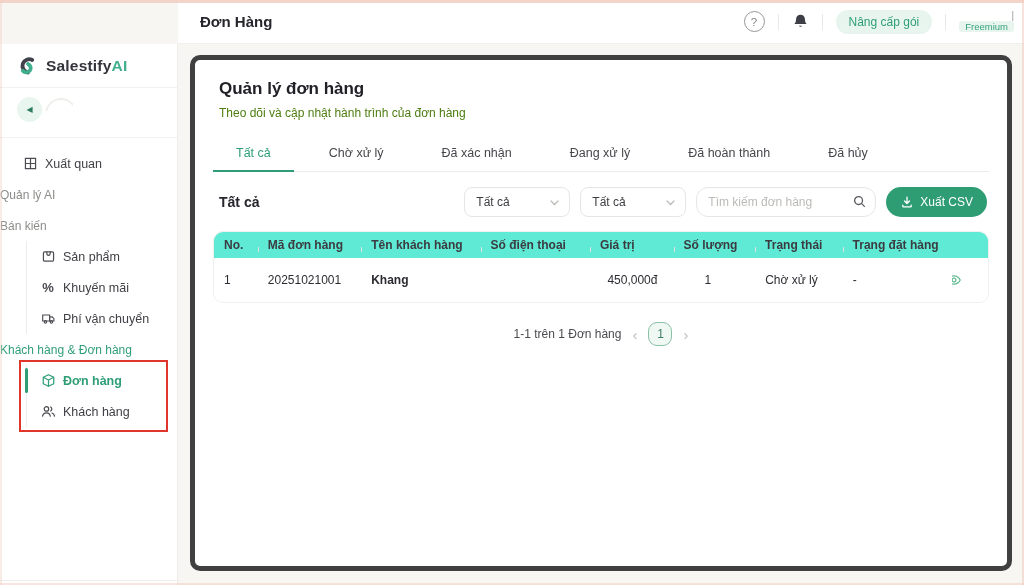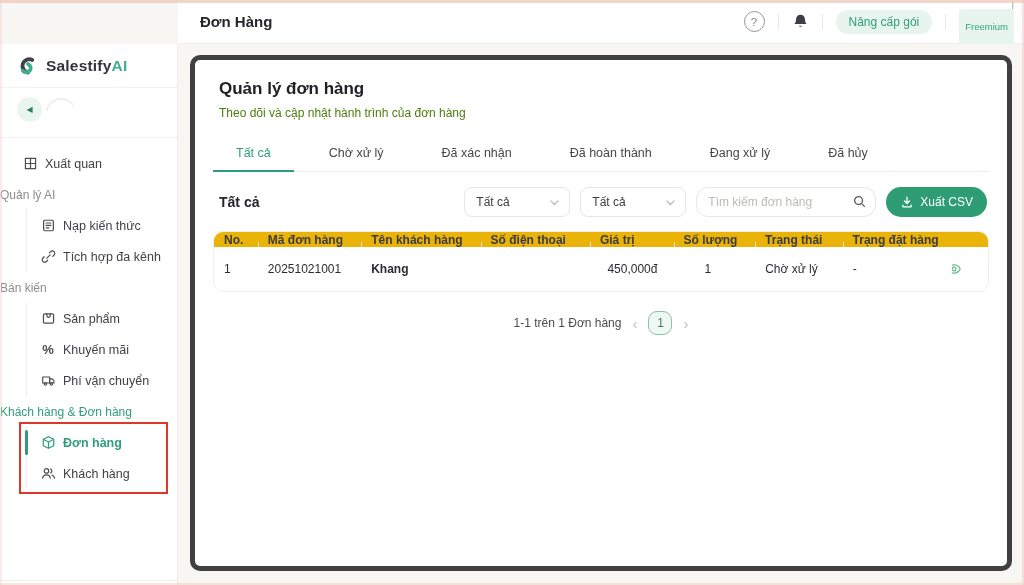--- a/index.html
+++ b/index.html
@@ -64,21 +64,21 @@
   .topbar-right { margin-left:auto; display:flex; align-items:center; gap:13px; }
   .help-btn { width:21px; height:21px; border-radius:50%; border:1.5px solid #96969b;
               display:flex; align-items:center; justify-content:center;
               font-size:11.5px; color:#85858a; cursor:pointer; }
   .vdiv { width:1px; height:16px; background:#e9e8e5; }
   .bell-btn { display:flex; align-items:center; cursor:pointer; }
   .upgrade-pill { background:#e7f5ee; color:#2f9e77; font-size:12px; padding:5px 13px;
                   border-radius:15px; cursor:pointer; white-space:nowrap; }
   .plan-corner { display:flex; flex-direction:column; align-items:flex-end; gap:1px; padding-right:2px; }
   .plan-bar { font-size:10px; color:#9a9aa0; line-height:9px; }
-  .plan-pill { background:#e7f5ee; color:#36a37d; font-size:9.5px; padding:12px 6px; border-radius:3px; }
+  .plan-pill { background:#e7f5ee; color:#36a37d; font-size:9.5px; padding:0 6px; border-radius:3px; }
 
   
   .content { position:absolute; left:178px; top:44px; right:0; bottom:0; background:#f7f6f3; }
   .card { margin:11px 12px 14px 12px; height:516px; background:#fff; border-radius:10px;
           border:5px solid #404040; padding:19px 18px 0 18px; }
   .page-title { font-size:17px; font-weight:700; color:#202027; padding-left:6px; }
   .page-subtitle { font-size:12px; color:#4d7c0f; margin-top:7px; padding-left:6px; }
 
   .tabs { display:flex; margin-top:17px; border-bottom:1px solid #ececea; }
   .tab { padding:9px 23px 11px; font-size:12.5px; color:#46464c; cursor:pointer;
@@ -98,21 +98,21 @@
   .search-box input { width:100%; height:100%; border:1px solid #e7e6e3; border-radius:12px;
                       padding:0 30px 0 11px; font-size:12px; color:#3c3c42; outline:none;
                       font-family:inherit; background:#fff; }
   .search-box input::placeholder { color:#bcbbb6; }
   .search-box .search-ic { position:absolute; right:9px; top:7px; cursor:pointer; }
   .export-btn { height:30px; border:none; border-radius:15px; background:#2e9d74; color:#fff;
                 font-size:12px; padding:0 14px; display:flex; align-items:center; gap:6px;
                 cursor:pointer; font-family:inherit; }
 
   .table-wrap { margin-top:14px; border:1px solid #f0efec; border-radius:10px; overflow:hidden; }
-  .t-head { display:flex; align-items:center; height:15px; background:#eab308; }
+  .t-head { display:flex; align-items:center; height:26px; background:#5eead4; }
   .t-row { display:flex; align-items:center; height:44px; background:#fff; }
   .tc { padding-left:10px; font-size:12px; position:relative; white-space:nowrap; overflow:hidden; }
   .t-head .tc { font-weight:700; color:#3b3b41; }
   .t-head .tc + .tc::before { content:""; position:absolute; left:0; top:9px; width:1px; height:12px;
                               background:#e1e0dc; }
   .t-row .tc { color:#2c2c32; }
   .c1{width:44px;} .c2{width:104px;} .c3{width:120px;} .c4{width:110px;}
   .c5{width:84px;} .c6{width:82px;} .c7{width:88px;} .c8{width:110px;}
   .c9{flex:1; display:flex; justify-content:flex-end; padding-right:26px;}
   .t-row .c5 { text-align:right; padding-right:16px; }
@@ -153,41 +153,20 @@
       <div class="s-item">
         <span class="ic">
           <svg width="15" height="15" viewBox="0 0 16 16">
               <path d="M2.6 2.6h10.8v10.8H2.6z M8 2.6v10.8 M2.6 8h10.8" fill="none" stroke="currentColor" stroke-width="1.3"></path>
             </svg>
         </span>
         <span>Xuất quan</span>
       </div>
 
       <div class="s-heading">Quản lý AI</div>
-      <div class="g-items">
-        <div class="s-item">
-          <span class="ic">
-            <svg width="15" height="15" viewBox="0 0 16 16">
-                <rect x="2.8" y="2.4" width="10.4" height="11.2" rx="1.3" fill="none" stroke="currentColor" stroke-width="1.3"></rect>
-                <path d="M5.4 5.3h5.2M5.4 7.9h5.2M5.4 10.5h3.2" stroke="currentColor" stroke-width="1.2" stroke-linecap="round"></path>
-              </svg>
-          </span>
-          <span>Nạp kiến thức</span>
-        </div>
-        <div class="s-item">
-          <span class="ic">
-            <svg width="15" height="15" viewBox="0 0 16 16" fill="none" stroke="currentColor" stroke-width="1.3" stroke-linecap="round">
-                <path d="M6.2 9.8l3.6-3.6"></path>
-                <path d="M8.9 4.1l1.3-1.3a2.6 2.6 0 0 1 3.7 3.7L12.6 7.8"></path>
-                <path d="M7.1 12l-1.3 1.3a2.6 2.6 0 0 1-3.7-3.7L3.4 8.3"></path>
-              </svg>
-          </span>
-          <span>Tích hợp đa kênh</span>
-        </div>
-      </div>
 
       <div class="s-heading">Bán kiến</div>
       <div class="g-items">
         <div class="s-item">
           <span class="ic">
             <svg width="15" height="15" viewBox="0 0 16 16" fill="none" stroke="currentColor" stroke-width="1.3">
                 <rect x="2.6" y="3" width="10.8" height="10" rx="1.3"></rect>
                 <path d="M6.2 3v1.9a1.8 1.8 0 0 0 3.6 0V3" stroke-linecap="round"></path>
               </svg>
           </span>
@@ -270,22 +249,22 @@
 
   <main class="content">
     <section class="card">
       <h1 class="page-title">Quản lý đơn hàng</h1>
       <p class="page-subtitle">Theo dõi và cập nhật hành trình của đơn hàng</p>
 
       <div class="tabs">
         <div class="tab active">Tất cả</div>
         <div class="tab">Chờ xử lý</div>
         <div class="tab">Đã xác nhận</div>
+        <div class="tab">Đang xử lý</div>
         <div class="tab">Đã hoàn thành</div>
-        <div class="tab">Đang xử lý</div>
         <div class="tab">Đã hủy</div>
       </div>
 
       <div class="filter-row">
         <div class="filter-heading">Tất cả</div>
         <div class="filter-right">
           <div class="select">
             <span>Tất cả</span>
             <svg width="9" height="6" viewBox="0 0 9 6">
                 <path d="M1 1l3.5 3.5L8 1" fill="none" stroke="#bcbcb8" stroke-width="1.3" stroke-linecap="round"></path>

